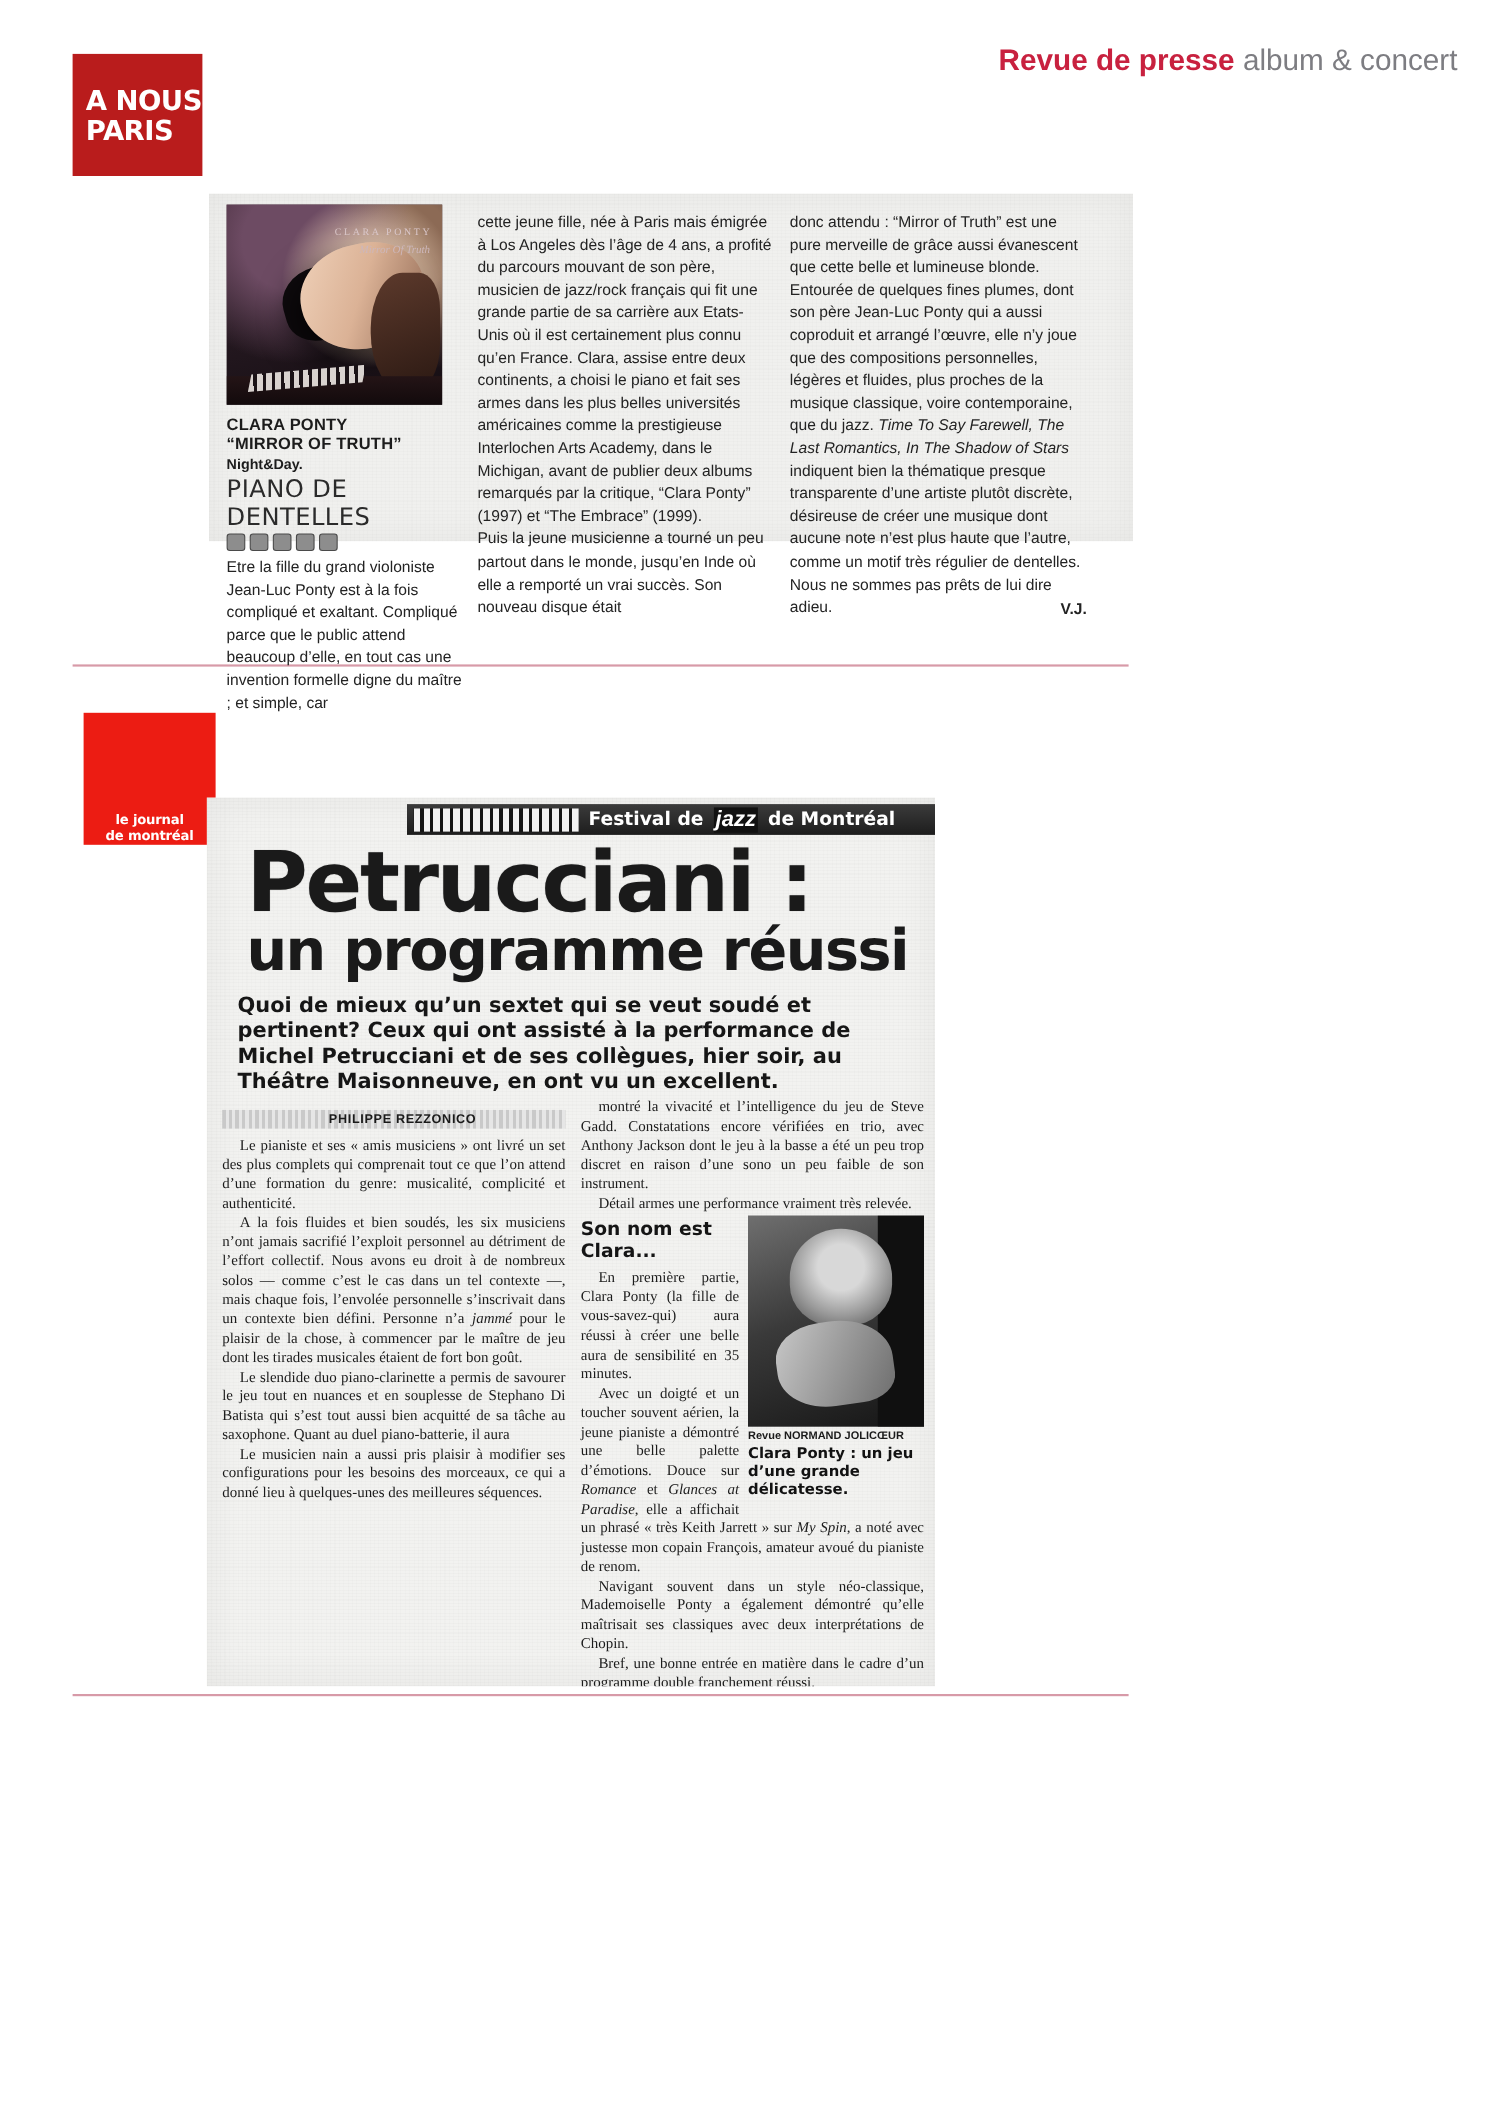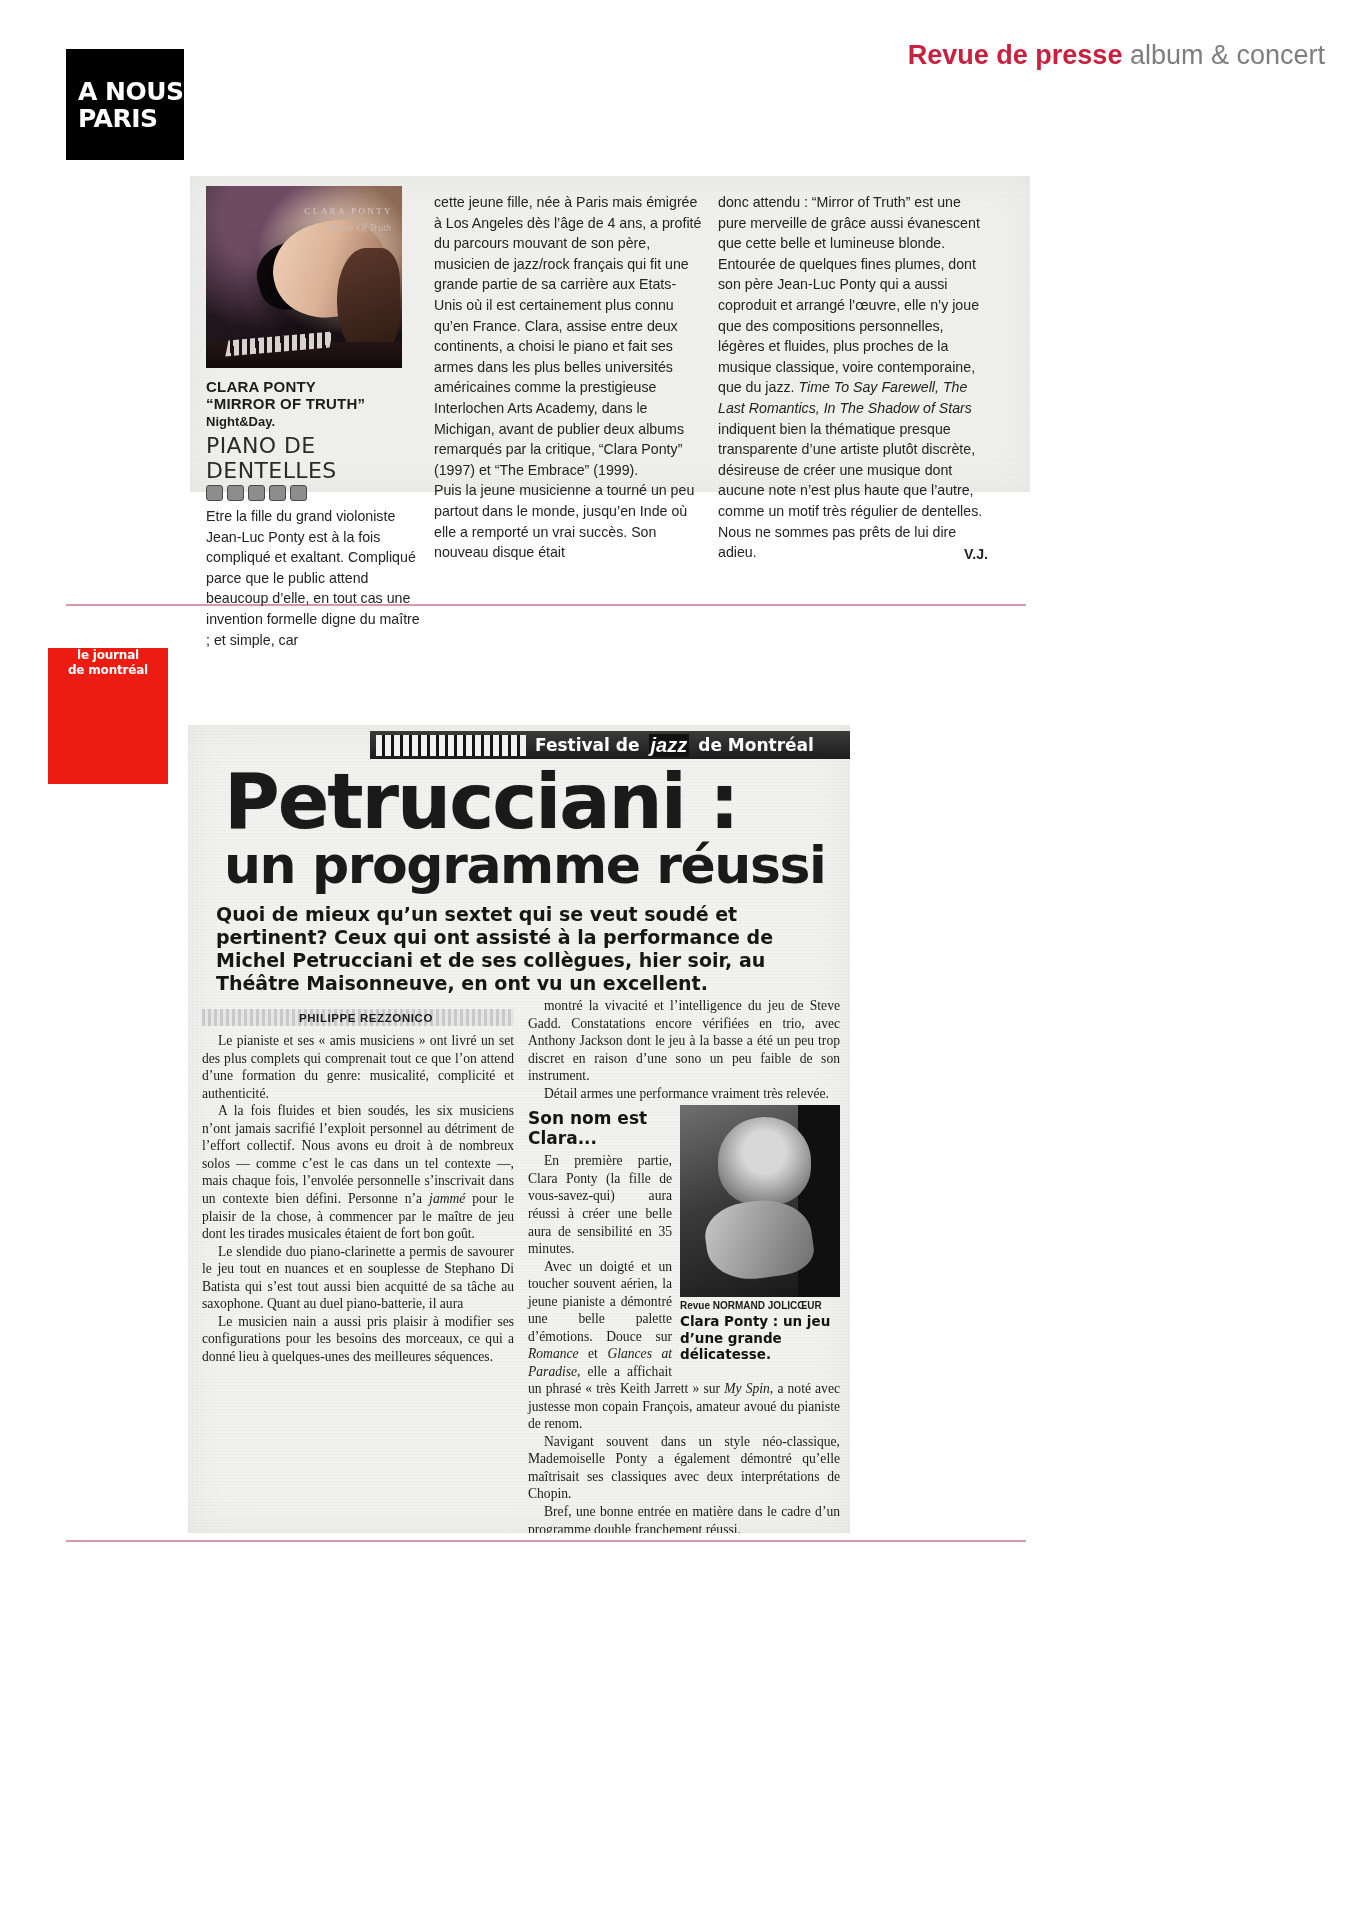--- a/index.html
+++ b/index.html
@@ -8,21 +8,21 @@
     background: #ffffff;
     font-family: "Liberation Sans", sans-serif;
     overflow: hidden;
   }
   .page { position: relative; width: 1357px; height: 1920px; background:#fff; }
 
   
   .masthead-logo {
     position: absolute; left: 66px; top: 49px;
     width: 118px; height: 111px;
-    background: #000000;
+    background: #b91c1c;
     display: flex; flex-direction: column;
     justify-content: center; align-items: flex-start;
     padding-left: 12px;
   }
   .masthead-logo .l1, .masthead-logo .l2 {
     color: #fff; font-weight: 700; letter-spacing: -0.5px;
     font-family: "DejaVu Sans", sans-serif;
     line-height: 1.08;
   }
   .masthead-logo .l1 { font-size: 25px; }
@@ -117,23 +117,23 @@
   .col-c .sig { font-weight: 700; float: right; margin-top: 2px; }
   em { font-style: italic; }
 
   
   .rule { position: absolute; left: 66px; width: 960px; height: 2px; background: #d79aa8; }
   .rule.r1 { top: 604px; }
   .rule.r2 { top: 1540px; }
 
   
   .jm-logo {
-    position: absolute; left: 48px; top: 648px;
-    width: 120px; height: 136px; background: #ec1c13;
-    display: flex; flex-direction: column; justify-content: flex-start; align-items: center;
+    position: absolute; left: 76px; top: 648px;
+    width: 120px; height: 120px; background: #ec1c13;
+    display: flex; flex-direction: column; justify-content: flex-end; align-items: center;
   }
   .jm-logo span {
     color: #fff; font-size: 12px; font-weight: 700; line-height: 1.25;
     font-family: "DejaVu Sans", sans-serif; letter-spacing: -.2px;
   }
 
   .clip2 {
     position: absolute; left: 188px; top: 725px;
     width: 662px; height: 808px;
     background: #f2f2f0;

